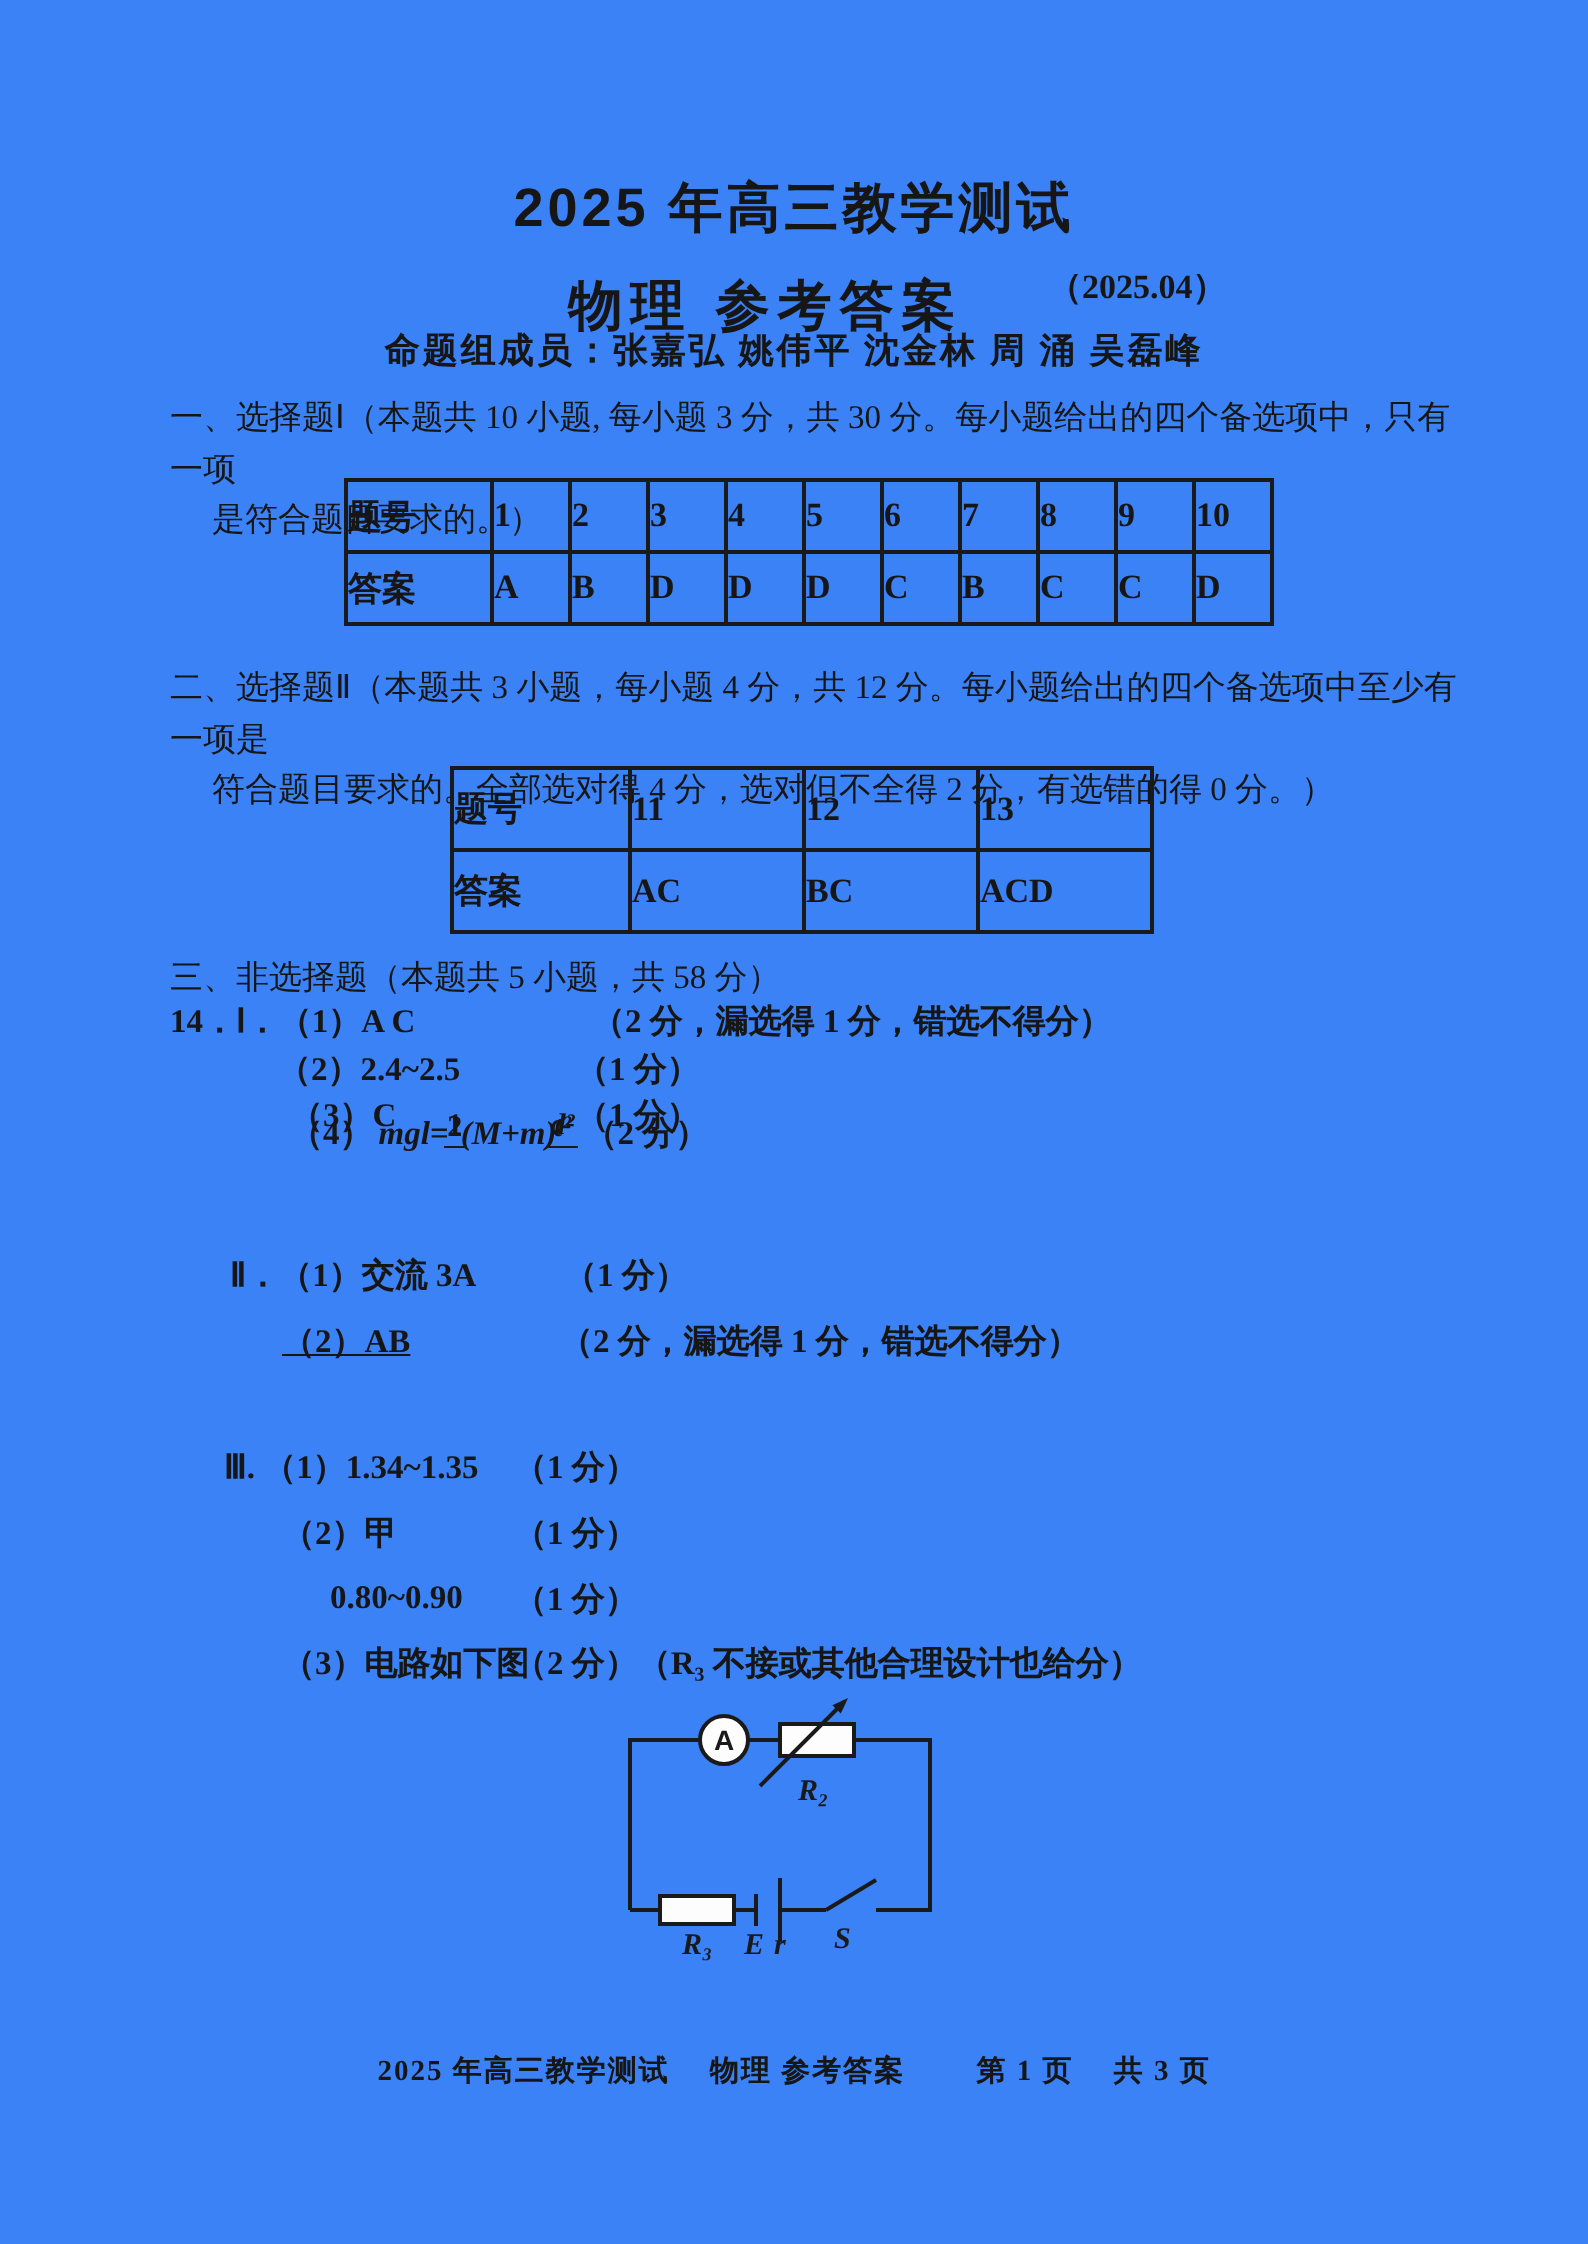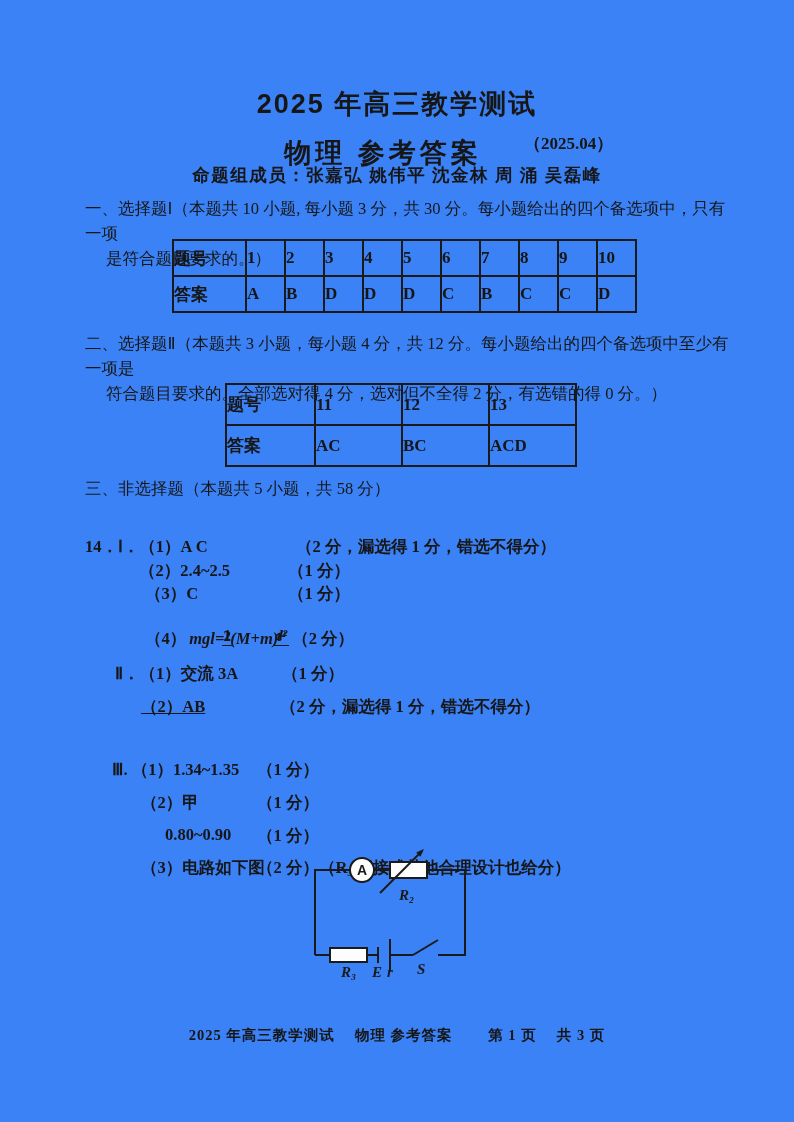--- a/index.html
+++ b/index.html
@@ -43,21 +43,21 @@
   .anstable td{
     border:2px solid #1a1a1a;padding:0;
     font-family:"Liberation Serif", serif;font-weight:bold;font-size:17px;
   }
   .t1 td{width:37px;height:34px;}
   .t1 td.lab{width:71px;}
   .t2 td{width:85px;height:39px;}
   .t2 td.lab{width:87px;}
 
   .arow{position:absolute;left:0;width:100%;height:28px;font-weight:bold;font-size:16.5px;}
-  .arow span{position:absolute;top:0;white-space:nowrap;font-family:"Liberation Serif", serif;margin-top:36px;}
+  .arow span{position:absolute;top:0;white-space:nowrap;font-family:"Liberation Serif", serif;}
 
   .formula-line{display:inline-flex;align-items:center;gap:3px;}
   .formula-line > span{position:static !important;}
   .fvar{font-style:italic;}
   .frac{display:inline-flex;flex-direction:column;align-items:center;line-height:1.05;font-size:15px;}
   .fnum{border-bottom:1.8px solid #1a1a1a;padding:0 2px 1px;}
   .fden{padding-top:1px;}
   .fscore{padding-left:8px;}
 
   .circuit{position:absolute;left:296px;top:843px;}

